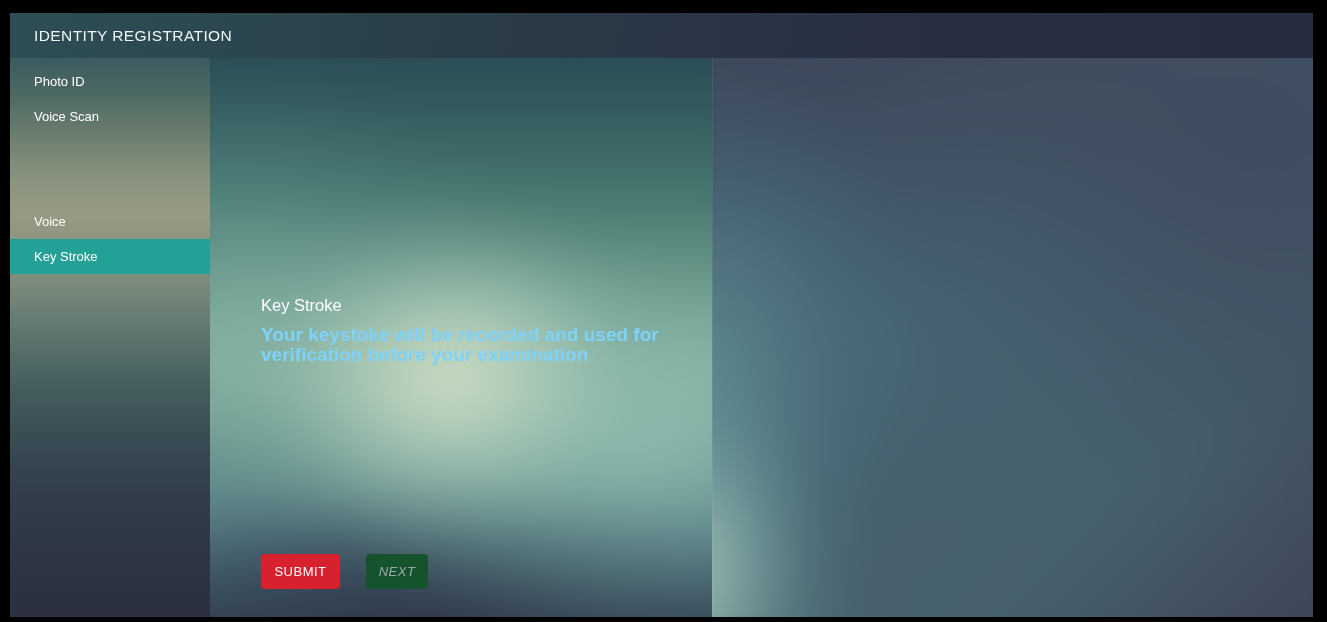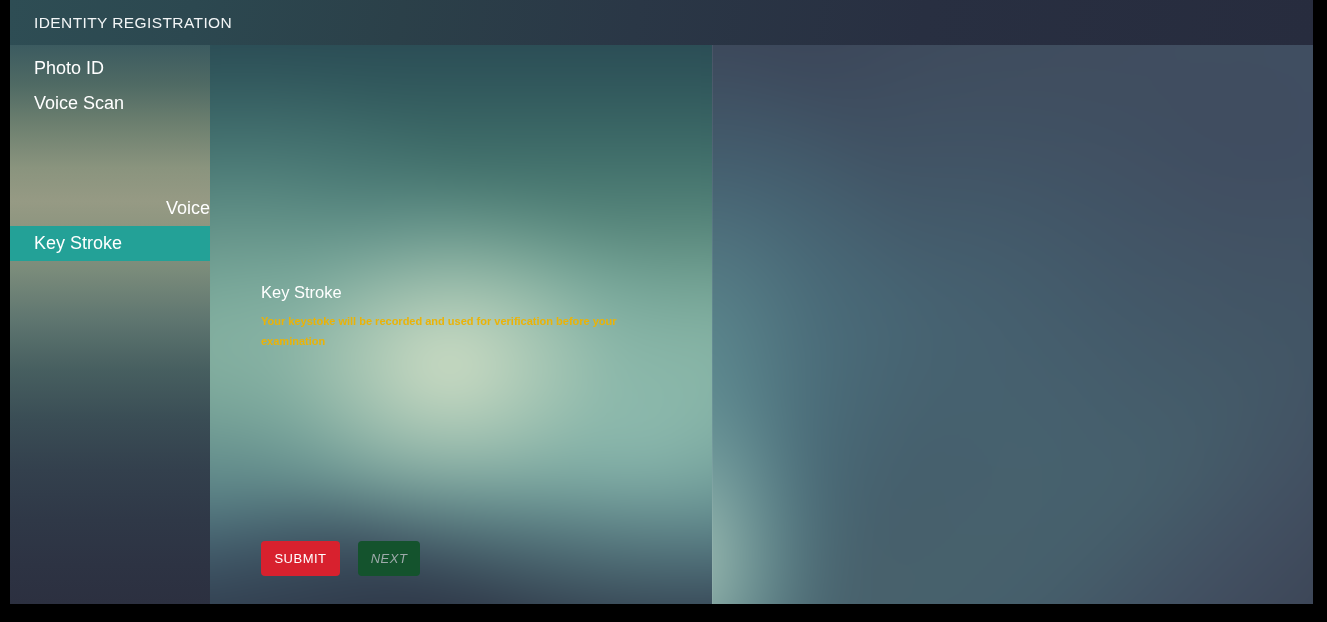--- a/index.html
+++ b/index.html
@@ -8,21 +8,21 @@
     background: #000000;
     width: 1327px;
     height: 622px;
     overflow: hidden;
     font-family: "Liberation Sans", sans-serif;
   }
 
   #app-frame {
     position: absolute;
     left: 10px;
-    top: 0;
+    top: 13px;
     width: 1303px;
     height: 604px;
     overflow: hidden;
     background: #2c3040;
   }
 
   
   #header {
     position: absolute;
     left: 0;
@@ -80,21 +80,21 @@
     z-index: 3;
   }
   .side-item {
     position: absolute;
     left: 0;
     width: 200px;
     height: 35px;
     line-height: 35px;
     padding-left: 24px;
     box-sizing: border-box;
-    font-size: 18px;
+    font-size: 13px;
     color: #ffffff;
     white-space: nowrap;
   }
   .side-item.active {
     background: #23a197;
   }
 
   
   #center-panel {
     position: absolute;
@@ -146,33 +146,33 @@
     top: 238px;
     font-size: 16.5px;
     color: #ffffff;
     white-space: nowrap;
   }
   #center-desc {
     position: absolute;
     left: 51px;
     top: 267px;
     width: 400px;
-    font-size: 11px;
+    font-size: 19px;
     line-height: 19.5px;
-    color: #eab308;
+    color: #7dd3fc;
     font-weight: bold;
   }
 
   #button-row {
     position: absolute;
     left: 51px;
     top: 496px;
     display: flex;
     align-items: flex-start;
-    gap: 18px;
+    gap: 26px;
   }
   .btn {
     height: 35px;
     line-height: 35px;
     border: none;
     border-radius: 4px;
     font-size: 13px;
     font-family: "Liberation Sans", sans-serif;
     letter-spacing: 0.5px;
     padding: 0;
@@ -247,21 +247,21 @@
 
   <div id="body-region">
 
     <div id="sidebar">
       <div class="side-item" style="top:6px;">
         <span>Photo ID</span>
       </div>
       <div class="side-item" style="top:41px;">
         <span>Voice Scan</span>
       </div>
-      <div class="side-item" style="top:146px;text-align:right;">
+      <div class="side-item" style="top:146px;">
         <span>Voice</span>
       </div>
       <div class="side-item active" style="top:181px;">
         <span>Key Stroke</span>
       </div>
     </div>
 
     <div id="center-panel">
       <div id="center-bg"></div>
       <div id="center-content">

